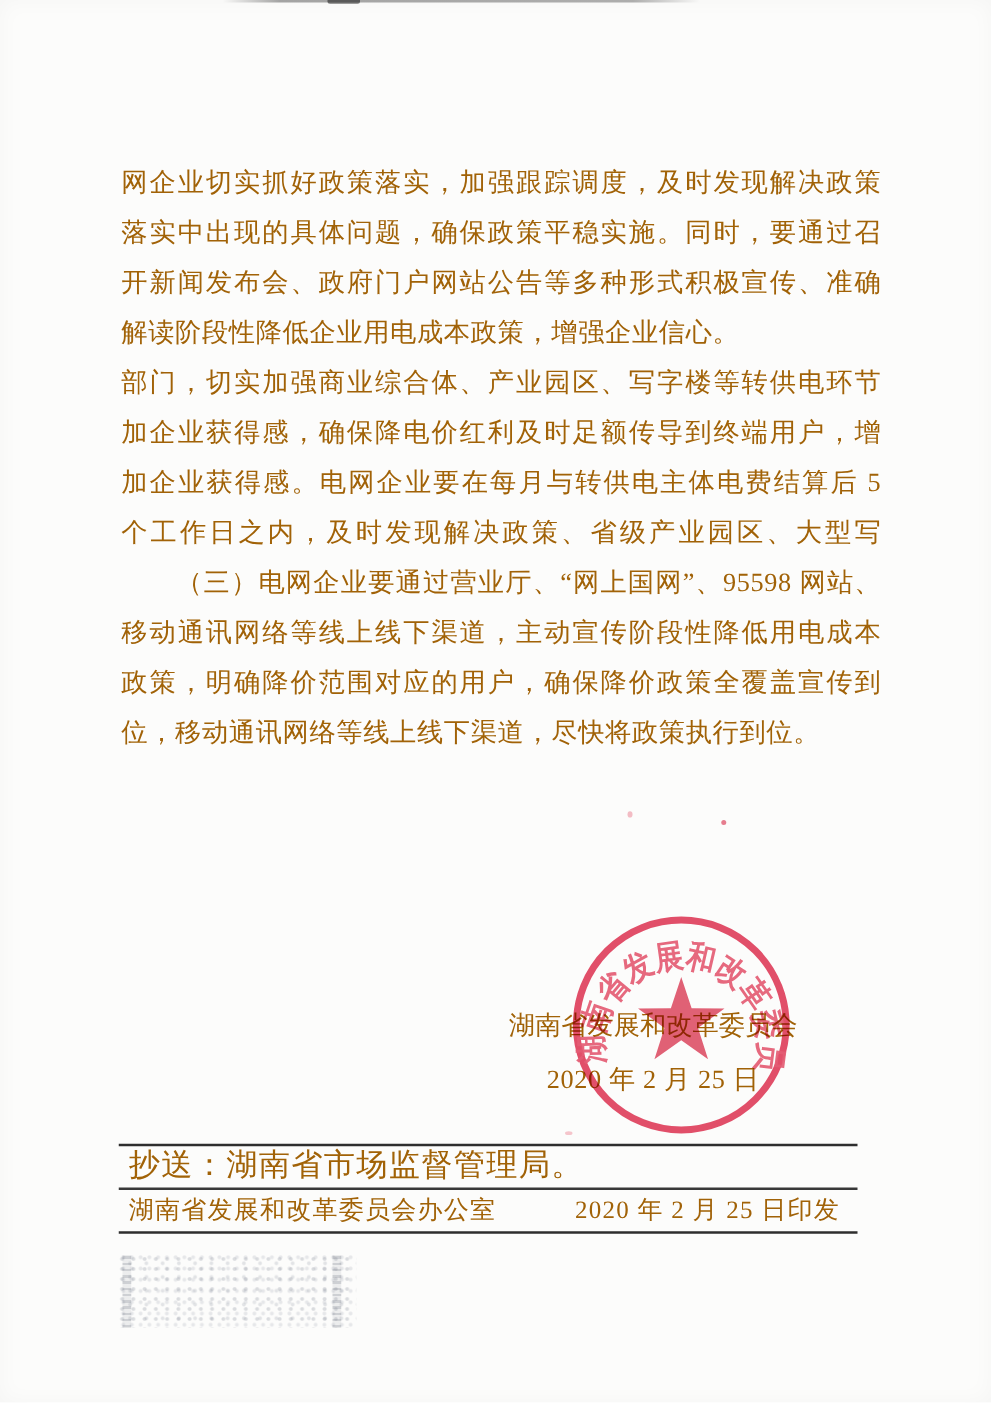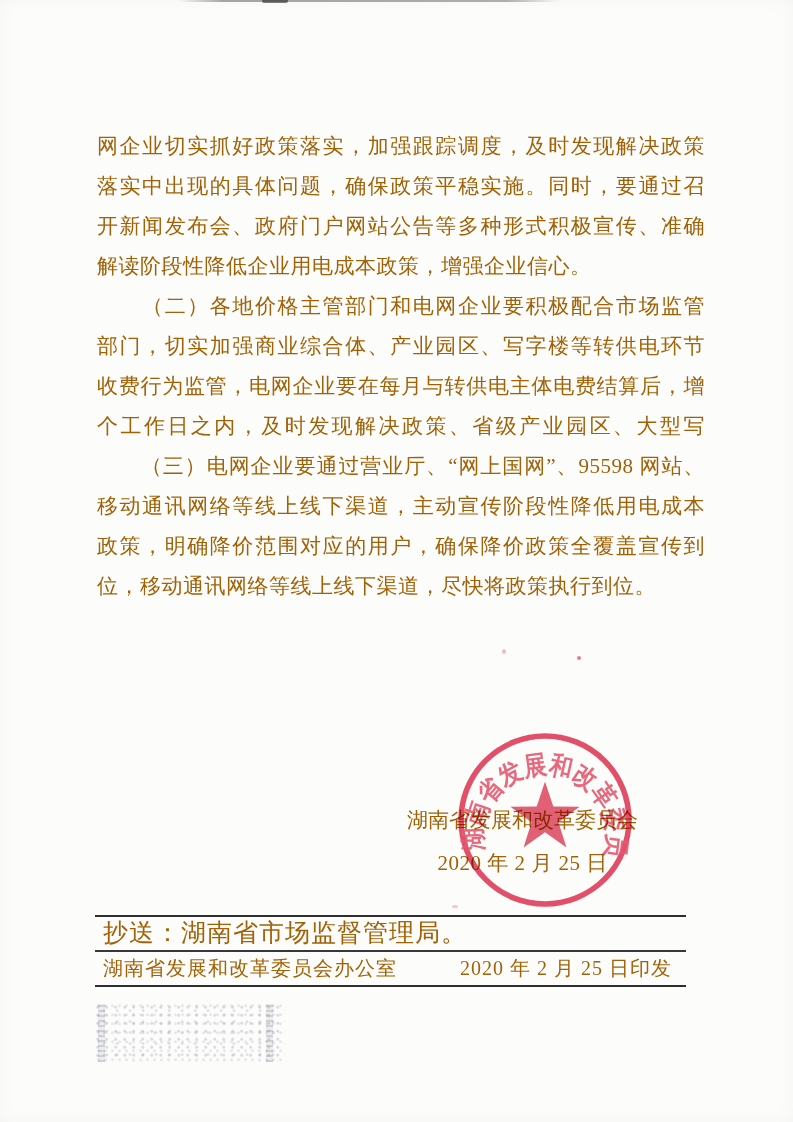--- a/index.html
+++ b/index.html
@@ -84,23 +84,23 @@
   <div class="top-blob"></div>
 
   <div class="body-text">
       <div>
         <div class="line">网企业切实抓好政策落实，加强跟踪调度，及时发现解决政策</div>
         <div class="line">落实中出现的具体问题，确保政策平稳实施。同时，要通过召</div>
         <div class="line">开新闻发布会、政府门户网站公告等多种形式积极宣传、准确</div>
         <div class="line last">解读阶段性降低企业用电成本政策，增强企业信心。</div>
       </div>
       <div>
-        <div class="line">　　（二）各地价格主管部门和电网企业要积极配合市场监管</div>
         <div class="line">部门，切实加强商业综合体、产业园区、写字楼等转供电环节</div>
-        <div class="line">收费行为监管，电网企业要在每月与转供电主体电费结算后，增</div>
+        <div class="line">加企业获得感，确保降电价红利及时足额传导到终端用户，增</div>
+        <div class="line">加企业获得感。电网企业要在每月与转供电主体电费结算后 5</div>
         <div class="line">个工作日之内，及时发现解决政策、省级产业园区、大型写</div>
       </div>
       <div>
         <div class="line">　　（三）电网企业要通过营业厅、“网上国网”、95598 网站、</div>
         <div class="line">移动通讯网络等线上线下渠道，主动宣传阶段性降低用电成本</div>
         <div class="line">政策，明确降价范围对应的用户，确保降价政策全覆盖宣传到</div>
         <div class="line last">位，移动通讯网络等线上线下渠道，尽快将政策执行到位。</div>
       </div>
     </div>
 

